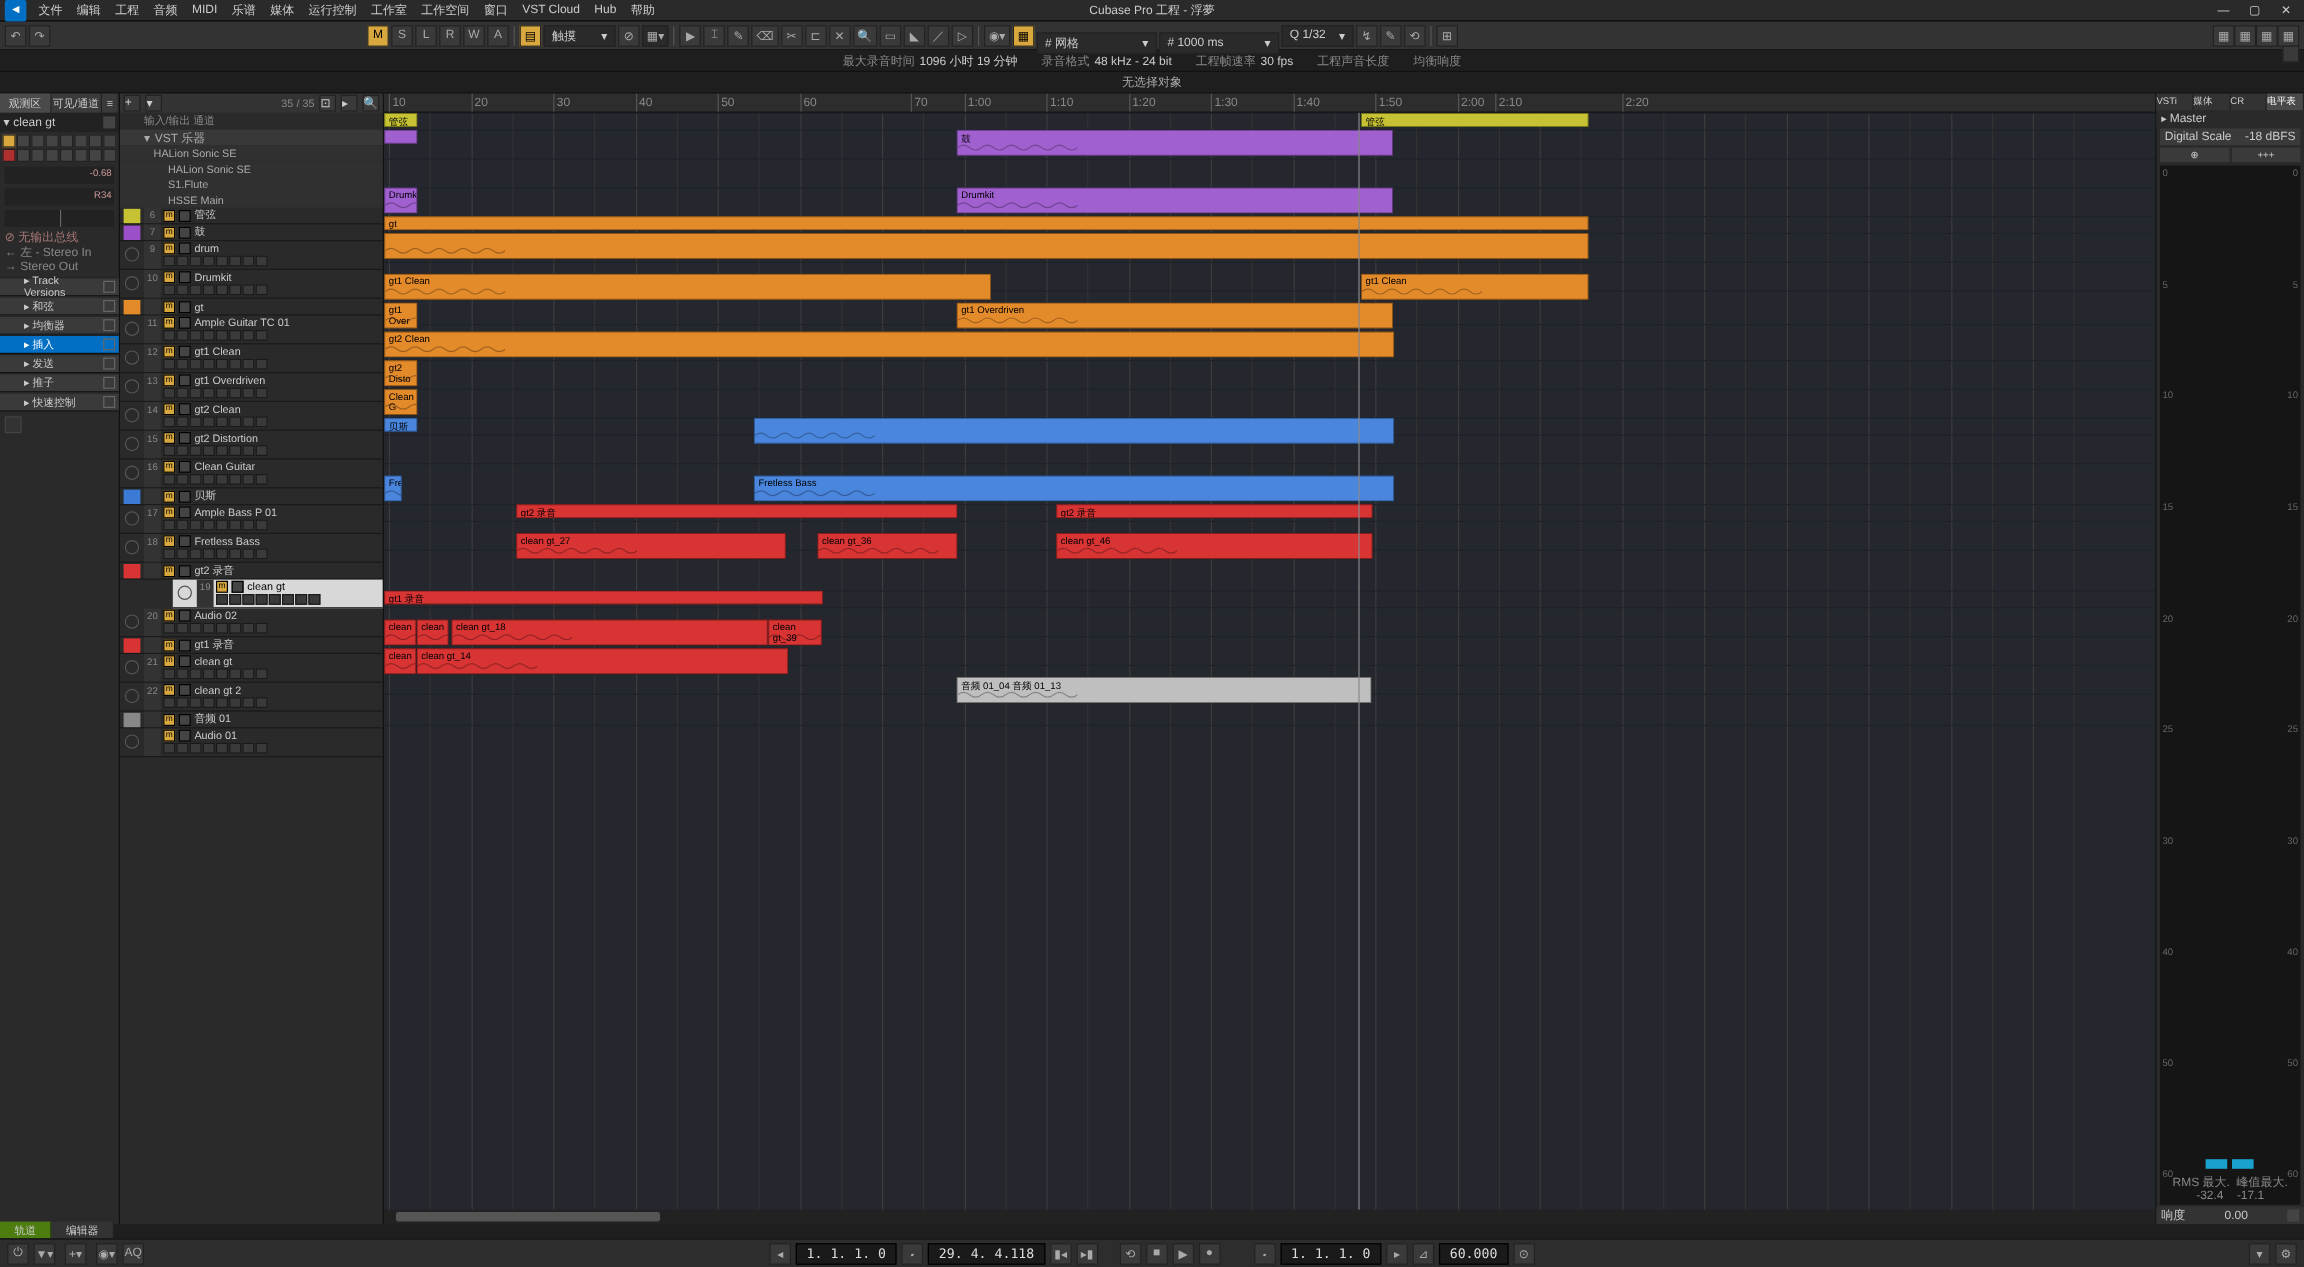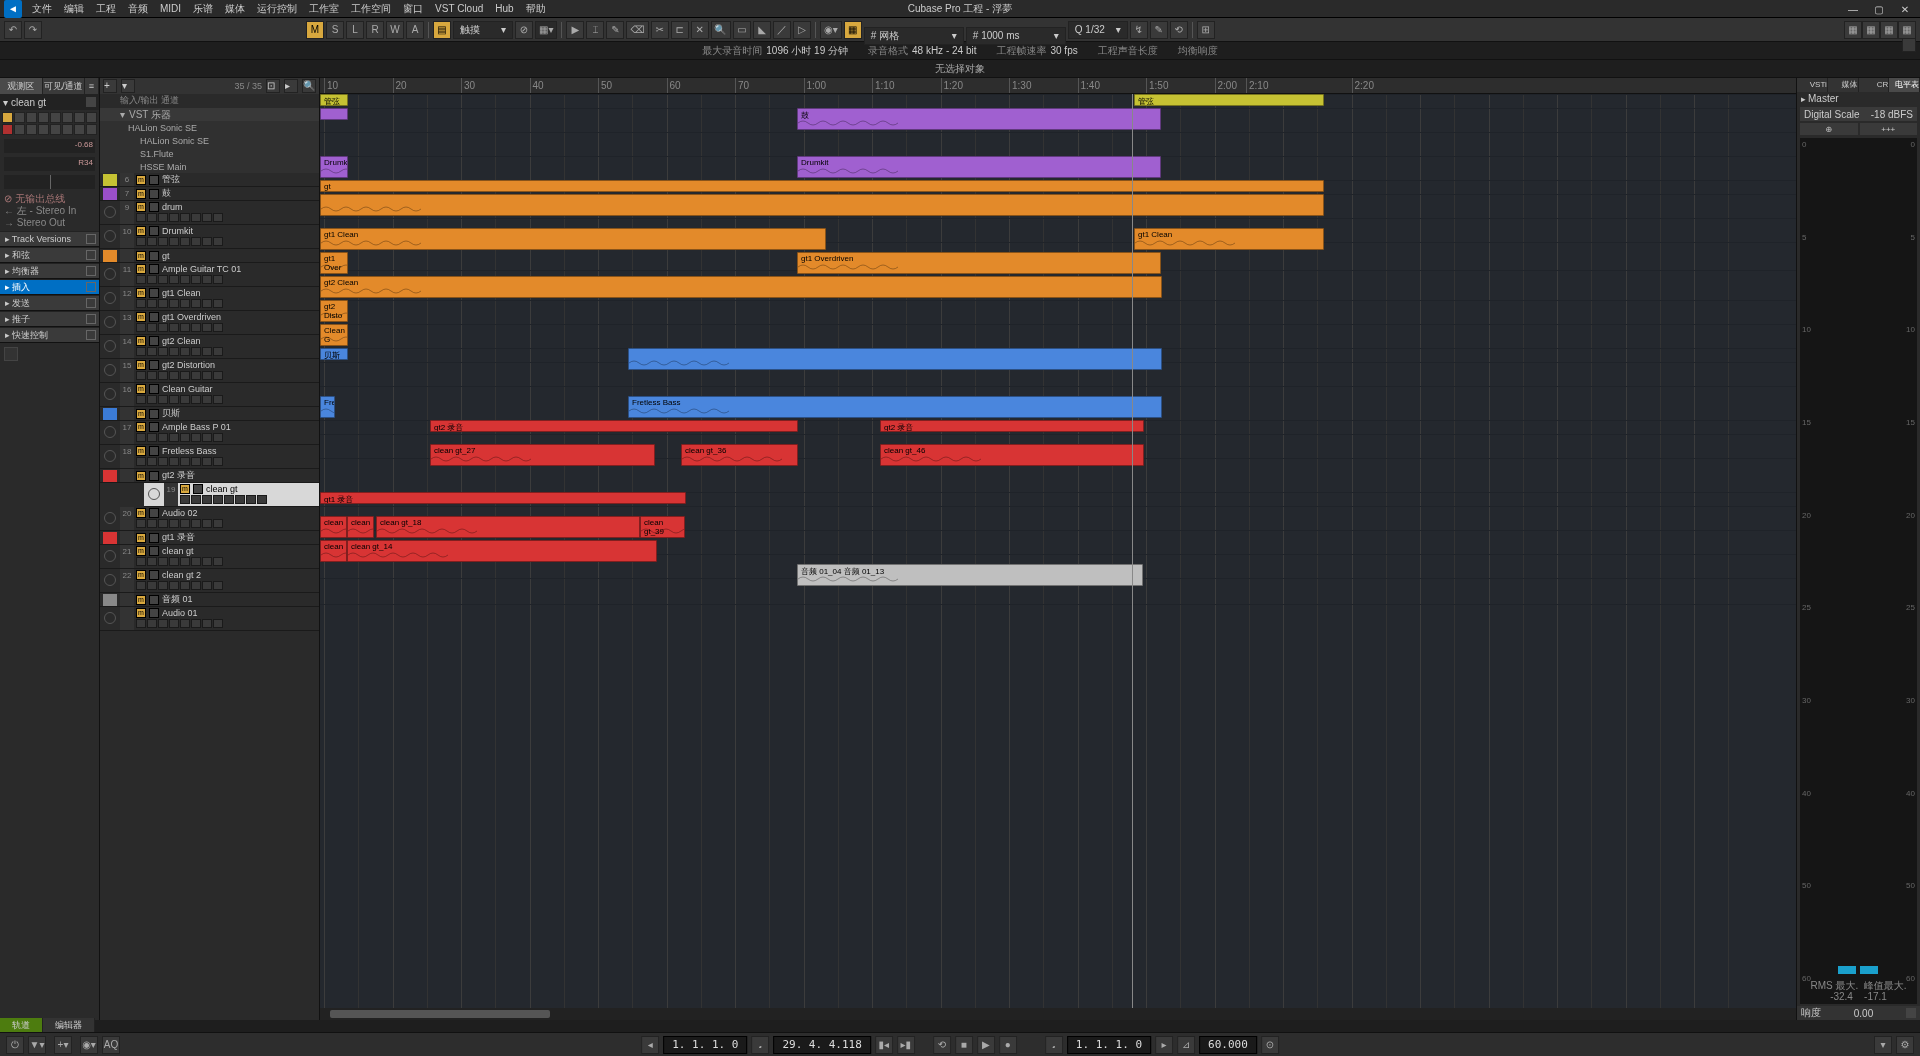--- a/index.html
+++ b/index.html
@@ -38,21 +38,21 @@
 .insp-tabs div{flex:1;text-align:center;line-height:16px;border-right:1px solid #222;font-size:9px;}
 .insp-tabs div.on{background:#4a4a4a;}
 .insp-name{height:16px;background:#222;display:flex;align-items:center;padding:0 3px;font-size:9px;}
 .insp-btns{padding:2px;display:flex;flex-wrap:wrap;gap:1px;}
 .insp-btns .b{width:11px;height:11px;background:#444;border:1px solid #222;}
 .insp-btns .b.y{background:#d8a83e;}
 .insp-btns .b.r{background:#b03030;}
 .insp-slider{height:14px;position:relative;margin:2px 4px;background:#222;}
 .insp-val{position:absolute;right:2px;top:1px;font-size:8px;color:#c99;}
 .insp-route{padding:2px 4px;font-size:8px;color:#888;line-height:12px;}
-.insp-sect{height:16px;background:#3a3a3a;border-top:1px solid #222;border-bottom:1px solid #111;display:flex;align-items:center;padding:0 5px;font-size:9px;cursor:pointer;position:relative;}
+.insp-sect{height:16px;background:#3a3a3a;border-top:1px solid #222;border-bottom:1px solid #111;display:flex;align-items:center;padding:0 20px;font-size:9px;cursor:pointer;position:relative;}
 .insp-sect.on{background:#006fc4;color:#fff;}
 .insp-sect .ico{position:absolute;right:3px;top:2px;width:10px;height:10px;border:1px solid #666;}
 .insp-gear{width:14px;height:14px;margin:4px;border:1px solid #444;background:#333;}
 
 
 .tracklist { width:220px; background:#2a2a2a; border-right:1px solid #111; display:flex; flex-direction:column; overflow:hidden;}
 .tl-hdr{height:16px;background:#333;display:flex;align-items:center;padding:0 3px;gap:4px;}
 .tl-hdr .b{width:14px;height:14px;background:#3a3a3a;border:1px solid #222;}
 .tl-hdr .cnt{margin-left:auto;font-size:9px;color:#888;}
 .tl-io{height:14px;background:#2a2a2a;padding:0 20px;font-size:9px;color:#888;}
@@ -82,21 +82,21 @@
 .clip.thin{height:12px;}
 .clip .wave{position:absolute;left:0;right:0;bottom:1px;height:10px;opacity:.6;}
 .lane-line{position:absolute;left:0;right:0;height:1px;background:#1f2329;}
 .locator{position:absolute;top:0;bottom:0;width:1px;background:#888;}
 .scrollh{position:absolute;bottom:0;left:0;right:0;height:12px;background:#222;}
 .scrollh .thumb{position:absolute;top:2px;height:8px;background:#555;border-radius:2px;}
 
 
 .rightzone{width:124px;background:#2a2a2a;border-left:1px solid #111;display:flex;flex-direction:column;}
 .rz-tabs{height:14px;background:#333;display:flex;}
-.rz-tabs div{flex:1;text-align:right;font-size:8px;line-height:14px;border-right:1px solid #222;}
+.rz-tabs div{flex:1;text-align:left;font-size:8px;line-height:14px;border-right:1px solid #222;}
 .rz-tabs div.on{background:#4a4a4a;color:#fff;}
 .rz-hdr{height:14px;background:#2a2a2a;padding:0 4px;font-size:9px;line-height:14px;}
 .rz-scale{height:14px;background:#3a3a3a;margin:1px 3px;display:flex;align-items:center;padding:0 4px;font-size:8px;justify-content:space-between;}
 .rz-btns{display:flex;gap:2px;margin:1px 3px;}
 .rz-btns div{flex:1;height:12px;background:#3a3a3a;display:flex;align-items:center;justify-content:center;font-size:8px;}
 .meter-area{flex:1;background:#151515;margin:2px 3px;position:relative;}
 .meter-scale{position:absolute;top:2px;bottom:30px;width:100%;}
 .ms-t{position:absolute;font-size:8px;color:#666;}
 .ms-t.l{left:2px;} .ms-t.r{right:2px;}
 .meter-bar{position:absolute;bottom:30px;width:18px;background:#1aa0cc;}
@@ -731,21 +731,21 @@
   </div>
 
   <div class="arrange">
     <div class="ruler" id="ruler">
         <div class="tick" style="left: 4px;">10</div>
         <div class="tick" style="left: 72.5px;">20</div>
         <div class="tick" style="left: 141px;">30</div>
         <div class="tick" style="left: 209.5px;">40</div>
         <div class="tick" style="left: 278px;">50</div>
         <div class="tick" style="left: 346.5px;">60</div>
-        <div class="tick" style="left: 415px;">70</div>
+        <div class="tick" style="left: 439px;">70</div>
         <div class="tick" style="left: 483.5px;">1:00</div>
         <div class="tick" style="left: 552px;">1:10</div>
         <div class="tick" style="left: 620.5px;">1:20</div>
         <div class="tick" style="left: 689px;">1:30</div>
         <div class="tick" style="left: 757.5px;">1:40</div>
         <div class="tick" style="left: 826px;">1:50</div>
         <div class="tick" style="left: 894.5px;">2:00</div>
         <div class="tick" style="left: 926px;">2:10</div>
         <div class="tick" style="left: 1031.5px;">2:20</div>
       </div>

